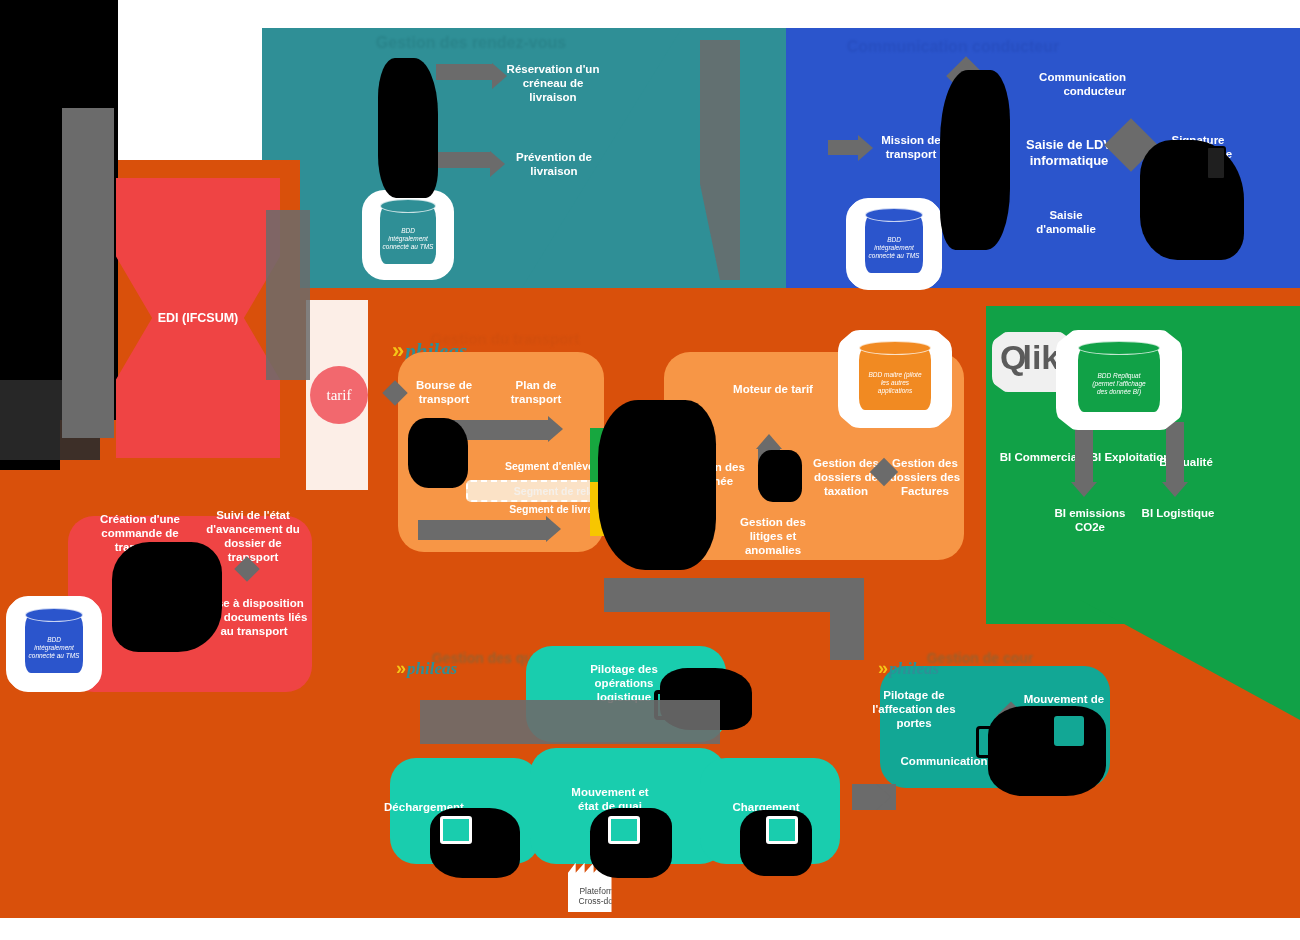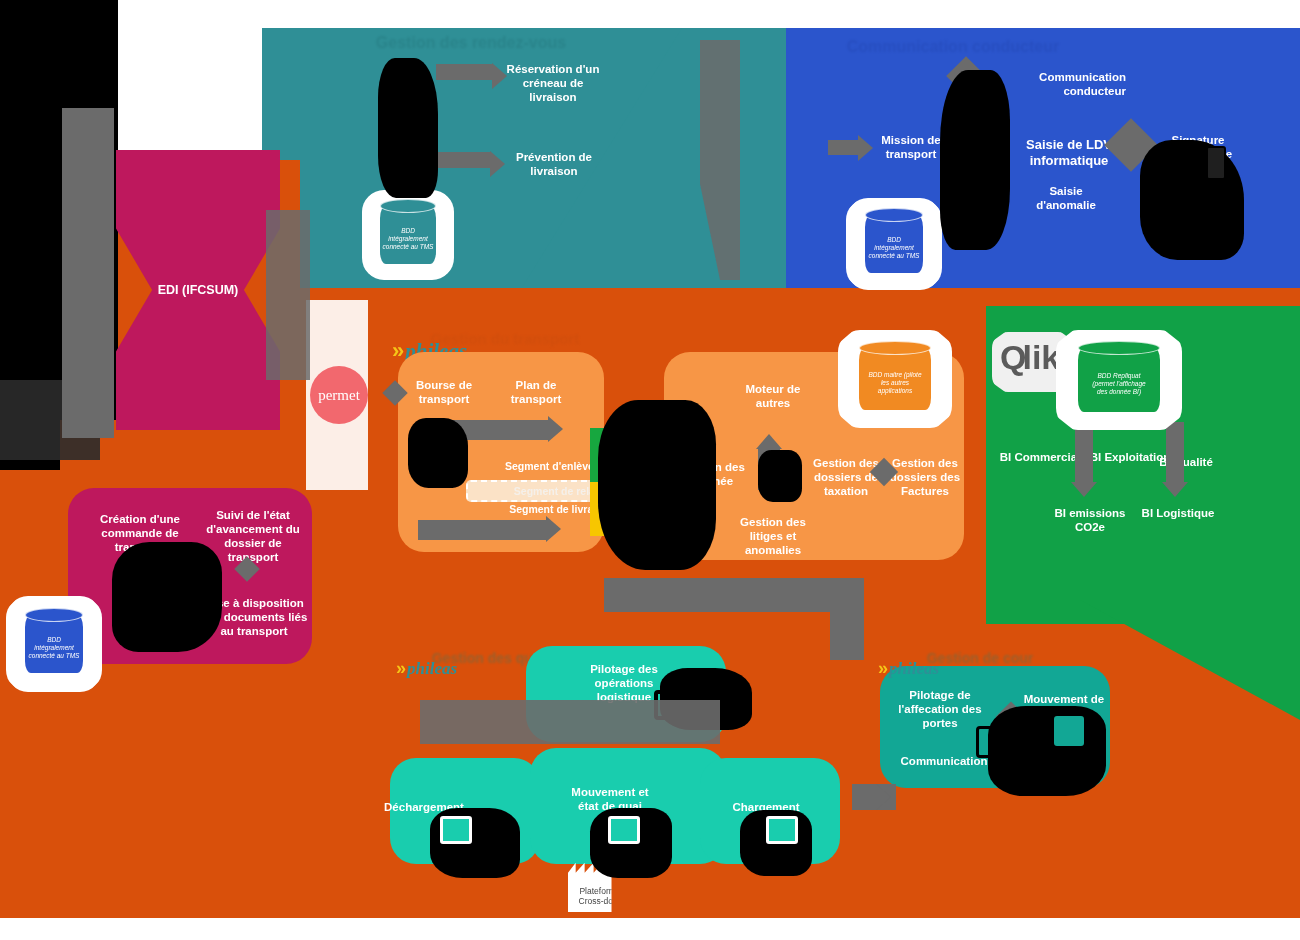--- a/index.html
+++ b/index.html
@@ -9,21 +9,21 @@
   
   .zone{position:absolute;}
   .zone-teal   {background:#2f8f96;}
   .zone-blue   {background:#2b55cc;}
   .zone-orange {background:#d9500b;}
   .zone-green  {background:#11a147;}
 
   
   .blob{position:absolute;border-radius:26px;display:flex;align-items:center;justify-content:center;
         text-align:center;color:#fff;font-weight:bold;line-height:1.18;}
-  .blob.blue  {background:#be185d;}
+  .blob.blue  {background:#ef4444;margin-top:28px;}
   .blob.orange{background:#f79646;}
   .blob.cyan  {background:#19cdae;}
   .blob.cyan-d{background:#12a795;}
 
   .lbl{position:absolute;color:#fff;font-weight:bold;text-align:center;line-height:1.22;}
 
   
   .ztitle{position:absolute;font-weight:bold;text-align:center;line-height:1.15;opacity:.30;filter:blur(1.1px);}
   .ztitle.on-teal{color:#1d6a70;}
   .ztitle.on-blue{color:#1d3ea6;}
@@ -123,21 +123,21 @@
       <span>BDD</span>
       <span>intégralement</span>
       <span>connecté au TMS</span>
     </div>
   </div>
   <div class="silh" style="left:378px;top:58px;width:60px;height:140px;border-radius:28% 40% 20% 30%;"></div>
 
   <div class="lbl" style="left:1006px;top:70px;width:120px;font-size:11.5px;text-align:right;">Communication conducteur</div>
   <div class="lbl" style="left:866px;top:133px;width:90px;font-size:11.5px;">Mission de transport</div>
   <div class="lbl" style="left:1014px;top:137px;width:110px;font-size:13px;">Saisie de LDV informatique</div>
-  <div class="lbl" style="left:1020px;top:184px;width:92px;font-size:11.5px;">Saisie d'anomalie</div>
+  <div class="lbl" style="left:1020px;top:208px;width:92px;font-size:11.5px;">Saisie d'anomalie</div>
   <div class="lbl" style="left:1148px;top:133px;width:100px;font-size:11.5px;">Signature électronique</div>
 
   <div class="diamond" style="left:952px;top:62px;width:28px;height:28px;"></div>
   <div class="diamond" style="left:974px;top:130px;width:26px;height:26px;"></div>
   <div class="diamond" style="left:1112px;top:126px;width:38px;height:38px;"></div>
   <div class="diamond" style="left:976px;top:192px;width:24px;height:24px;"></div>
   <div class="arrow" style="left:828px;top:140px;width:34px;height:15px;"></div>
   <div class="ahead right" style="left:858px;top:135px;"></div>
 
   <div class="dbwrap" style="left:846px;top:198px;width:96px;height:92px;">
@@ -155,21 +155,21 @@
 
   <div class="blob blue" style="left:116px;top:150px;width:164px;height:280px;border-radius:0;
               clip-path:polygon(0 0,100% 0,100% 28%,78% 50%,100% 72%,100% 100%,0 100%,0 72%,22% 50%,0 28%);">
     <span style="font-size:12.5px;">EDI (IFCSUM)</span>
   </div>
 
   <div class="arrow" style="left:62px;top:108px;width:52px;height:330px;"></div>
 
   <div class="talend-band" style="left:306px;top:300px;width:62px;height:190px;opacity:.9;"></div>
   <div class="talend" style="left:310px;top:366px;width:58px;height:58px;font-size:15px;">
-    <span>permet</span>
+    <span>tarif</span>
   </div>
 
   <div class="phileas" style="left:392px;top:338px;">
     <span class="ph-mark" style="font-size:22px;">»</span>
     <span class="ph-word" style="font-size:21px;">phileas</span>
   </div>
 
   <div class="blob blue" style="left:68px;top:488px;width:244px;height:176px;"></div>
   <div class="lbl" style="left:88px;top:512px;width:104px;font-size:11.5px;">Création d'une commande de transport</div>
   <div class="lbl" style="left:198px;top:508px;width:110px;font-size:11.5px;">Suivi de l'état d'avancement du dossier de transport</div>
@@ -185,21 +185,21 @@
     </div>
   </div>
   <div class="silh" style="left:112px;top:542px;width:110px;height:110px;border-radius:34% 28% 40% 24%;"></div>
   <div class="glyph" style="left:166px;top:552px;width:42px;height:34px;border:4px solid #000;border-radius:5px;"></div>
 
   <div class="blob orange" style="left:398px;top:352px;width:206px;height:200px;"></div>
   <div class="blob orange" style="left:664px;top:352px;width:300px;height:208px;"></div>
 
   <div class="lbl" style="left:396px;top:378px;width:96px;font-size:11.5px;">Bourse de transport</div>
   <div class="lbl" style="left:492px;top:378px;width:88px;font-size:11.5px;">Plan de transport</div>
-  <div class="lbl" style="left:730px;top:382px;width:86px;font-size:11.5px;">Moteur de autres</div>
+  <div class="lbl" style="left:730px;top:382px;width:86px;font-size:11.5px;">Moteur de tarif</div>
   <div class="lbl" style="left:672px;top:460px;width:80px;font-size:11.5px;">Gestion des tournée</div>
   <div class="lbl" style="left:802px;top:456px;width:88px;font-size:11.5px;">Gestion des dossiers de taxation</div>
   <div class="lbl" style="left:884px;top:456px;width:82px;font-size:11.5px;">Gestion des dossiers des Factures</div>
   <div class="lbl" style="left:730px;top:515px;width:86px;font-size:11.5px;">Gestion des litiges et anomalies</div>
 
   <div class="diamond" style="left:874px;top:462px;width:20px;height:20px;"></div>
   <div class="diamond" style="left:386px;top:384px;width:18px;height:18px;"></div>
 
   <div class="arrow" style="left:420px;top:420px;width:130px;height:20px;"></div>
   <div class="ahead right" style="left:548px;top:416px;"></div>
@@ -281,21 +281,21 @@
   <div class="silh" style="left:660px;top:668px;width:92px;height:62px;border-radius:30% 40% 26% 34%;"></div>
   <div class="glyph" style="left:654px;top:690px;width:26px;height:22px;border:4px solid #000;border-radius:4px;"></div>
   <div class="silh" style="left:430px;top:808px;width:90px;height:70px;border-radius:30% 34% 26% 36%;"></div>
   <div class="glyph" style="left:440px;top:816px;width:26px;height:22px;border:3px solid #fff;border-radius:3px;background:#19cdae;"></div>
   <div class="silh" style="left:590px;top:808px;width:82px;height:70px;border-radius:34% 26% 30% 34%;"></div>
   <div class="glyph" style="left:608px;top:816px;width:26px;height:22px;border:3px solid #fff;border-radius:3px;background:#19cdae;"></div>
   <div class="silh" style="left:740px;top:810px;width:72px;height:66px;border-radius:32% 30% 26% 36%;"></div>
   <div class="glyph" style="left:766px;top:816px;width:26px;height:22px;border:3px solid #fff;border-radius:3px;background:#19cdae;"></div>
 
   <div class="blob cyan-d" style="left:880px;top:666px;width:230px;height:122px;"></div>
-  <div class="lbl" style="left:888px;top:688px;width:104px;font-size:11.5px;">Pilotage de l'affecation des portes</div>
+  <div class="lbl" style="left:862px;top:688px;width:104px;font-size:11.5px;">Pilotage de l'affecation des portes</div>
   <div class="lbl" style="left:1018px;top:692px;width:92px;font-size:11.5px;">Mouvement de cour</div>
   <div class="lbl" style="left:898px;top:754px;width:92px;font-size:11.5px;">Communication</div>
 
   <div class="phileas" style="left:878px;top:658px;">
     <span class="ph-mark" style="font-size:18px;">»</span>
     <span class="ph-word" style="font-size:17px;">phileas</span>
   </div>
   <div class="diamond" style="left:1000px;top:706px;width:22px;height:22px;"></div>
   <div class="silh" style="left:988px;top:706px;width:118px;height:90px;border-radius:32% 26% 34% 30%;"></div>
   <div class="glyph" style="left:976px;top:726px;width:24px;height:26px;border:3px solid #000;border-radius:4px;"></div>

